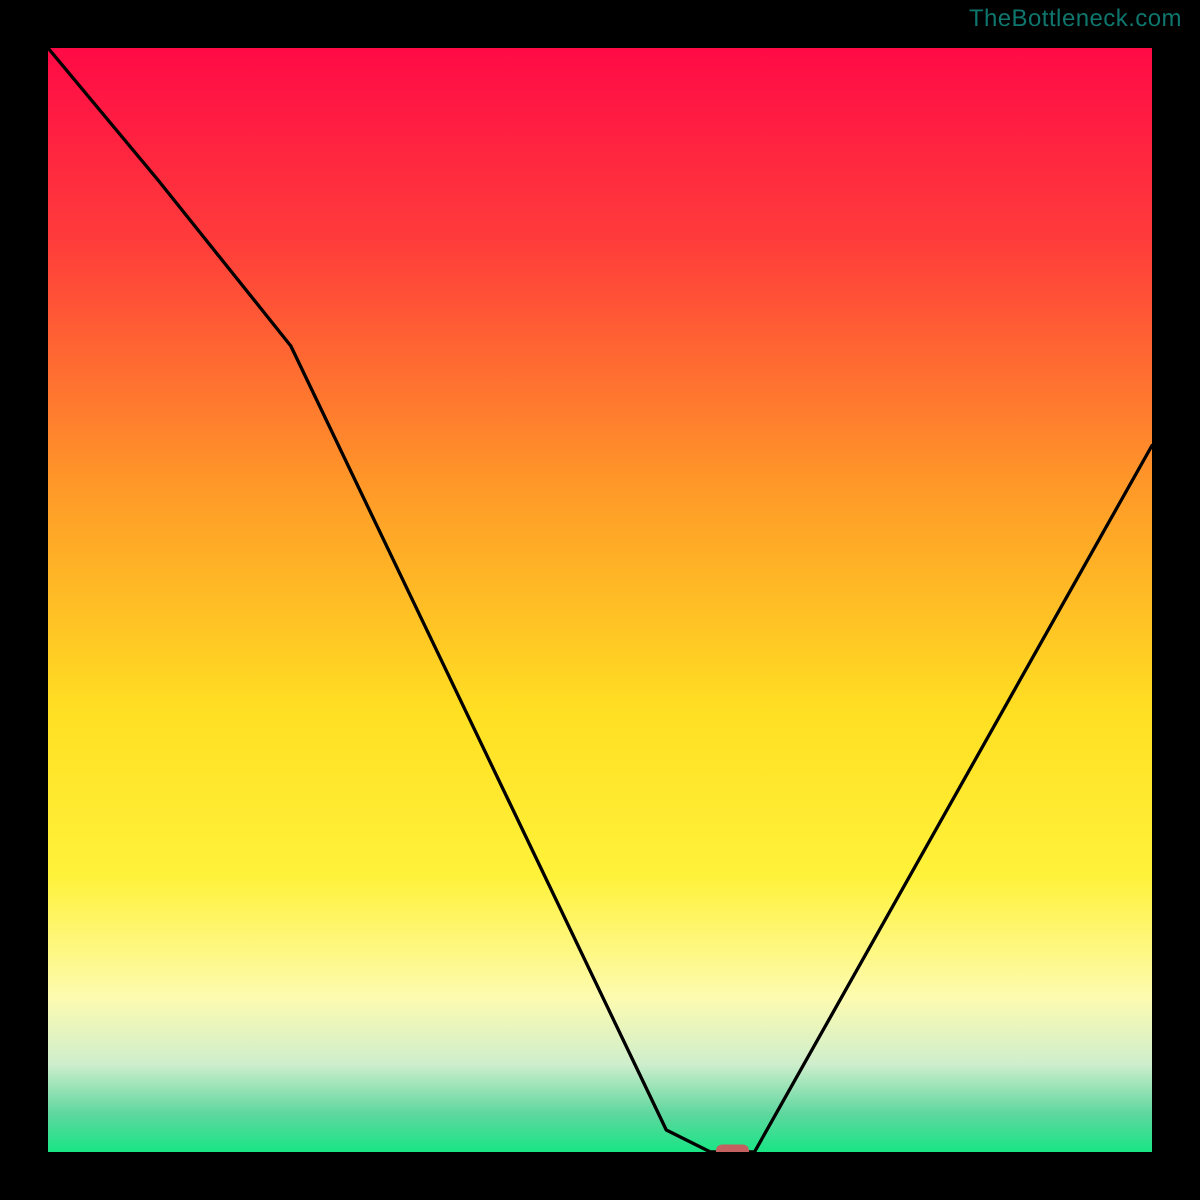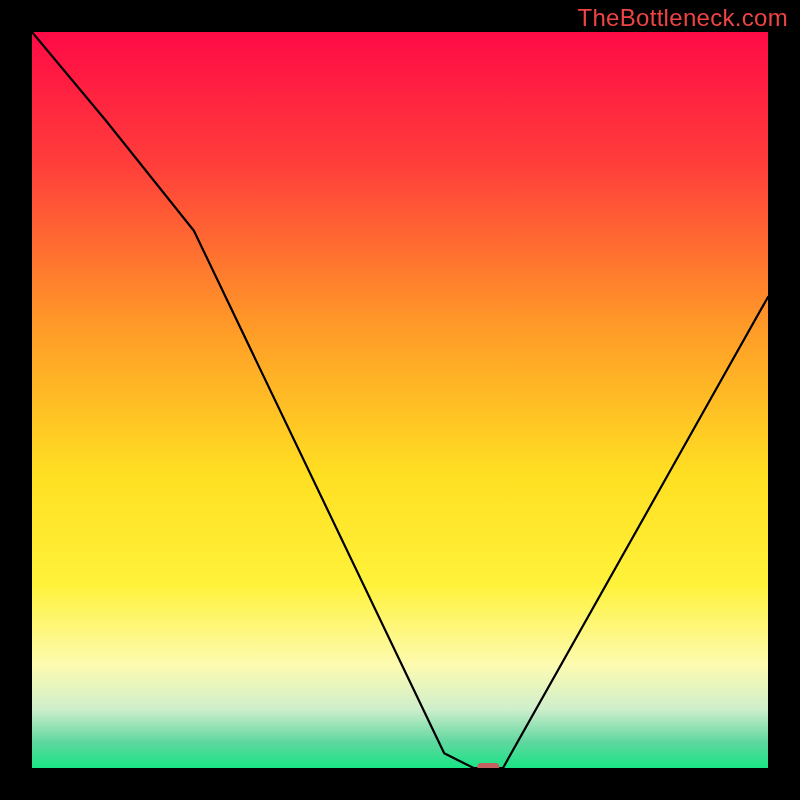--- a/index.html
+++ b/index.html
@@ -13,23 +13,23 @@
   .outer {
     position: relative;
     width: 800px;
     height: 800px;
     background: #000;
   }
   .watermark {
     position: absolute;
     top: 4px;
     right: 12px;
-    color: #ef4444;
+    color: #0f766e;
     font-family: Arial, Helvetica, sans-serif;
-    font-size: 24px;
+    font-size: 16px;
     letter-spacing: 0.3px;
     user-select: none;
   }
   .plot {
     position: absolute;
     left: 32px;
     top: 32px;
     width: 736px;
     height: 736px;
   }

